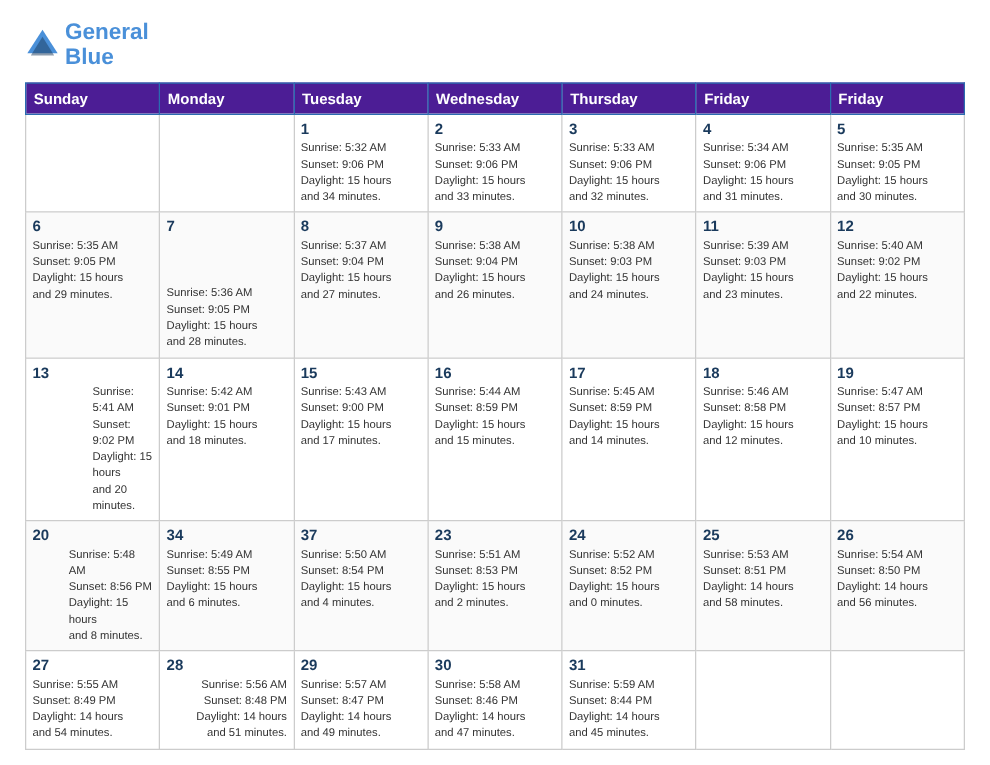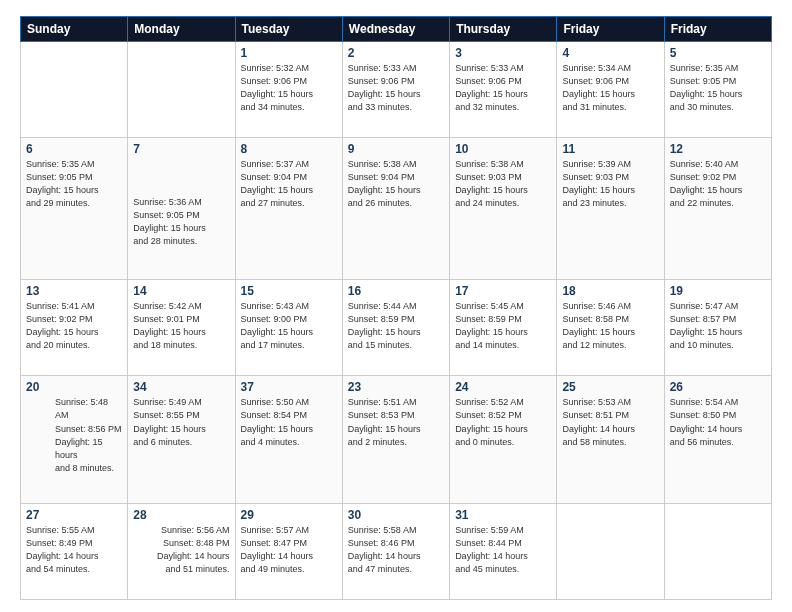--- a/index.html
+++ b/index.html
@@ -95,27 +95,43 @@
     .empty-cell {
       background: #f9f9f9;
     }
     tr:nth-child(even) td {
       background: #fafafa;
     }
     tr:nth-child(odd) td {
       background: #ffffff;
     }
     .calendar thead tr th {
-      background: #0f172a;
+      background: #4c1d95;
     }
   </style>
 </head>
 <body>
 
 <div class="page">
+  <div class="header">
+    <div class="logo">
+      <svg class="logo-icon" viewBox="0 0 30 30">
+        <polygon points="15,2 28,22 2,22" fill="#4a90d9"></polygon>
+        <polygon points="15,8 25,24 5,24" fill="#1a3a5c" opacity="0.5"></polygon>
+      </svg>
+      <div class="logo-text">
+        <div><span>General</span></div>
+        <div style="color:#4a90d9">Blue</div>
+      </div>
+    </div>
+    <div class="title-block">
+      <div class="month-title"></div>
+      <div class="subtitle"></div>
+    </div>
+  </div>
 
   <table class="calendar">
     <thead>
       <tr>
       <th>Sunday</th>
           <th>Monday</th>
           <th>Tuesday</th>
           <th>Wednesday</th>
           <th>Thursday</th>
           <th>Friday</th>
@@ -209,21 +225,21 @@
             <span class="day-num">12</span>
             <div class="day-info" style="white-space: pre-line;">Sunrise: 5:40 AM
 Sunset: 9:02 PM
 Daylight: 15 hours
 and 22 minutes.</div>
           </td>
         </tr>
         <tr>
           <td>
             <span class="day-num">13</span>
-            <div class="day-info" style="white-space: pre-line;">Sunrise: 5:41 AM
+            <div class="day-info" style="white-space: pre-line; margin-left: 48px;">Sunrise: 5:41 AM
 Sunset: 9:02 PM
 Daylight: 15 hours
 and 20 minutes.</div>
           </td>
           <td>
             <span class="day-num">14</span>
             <div class="day-info" style="white-space: pre-line;">Sunrise: 5:42 AM
 Sunset: 9:01 PM
 Daylight: 15 hours
 and 18 minutes.</div>

